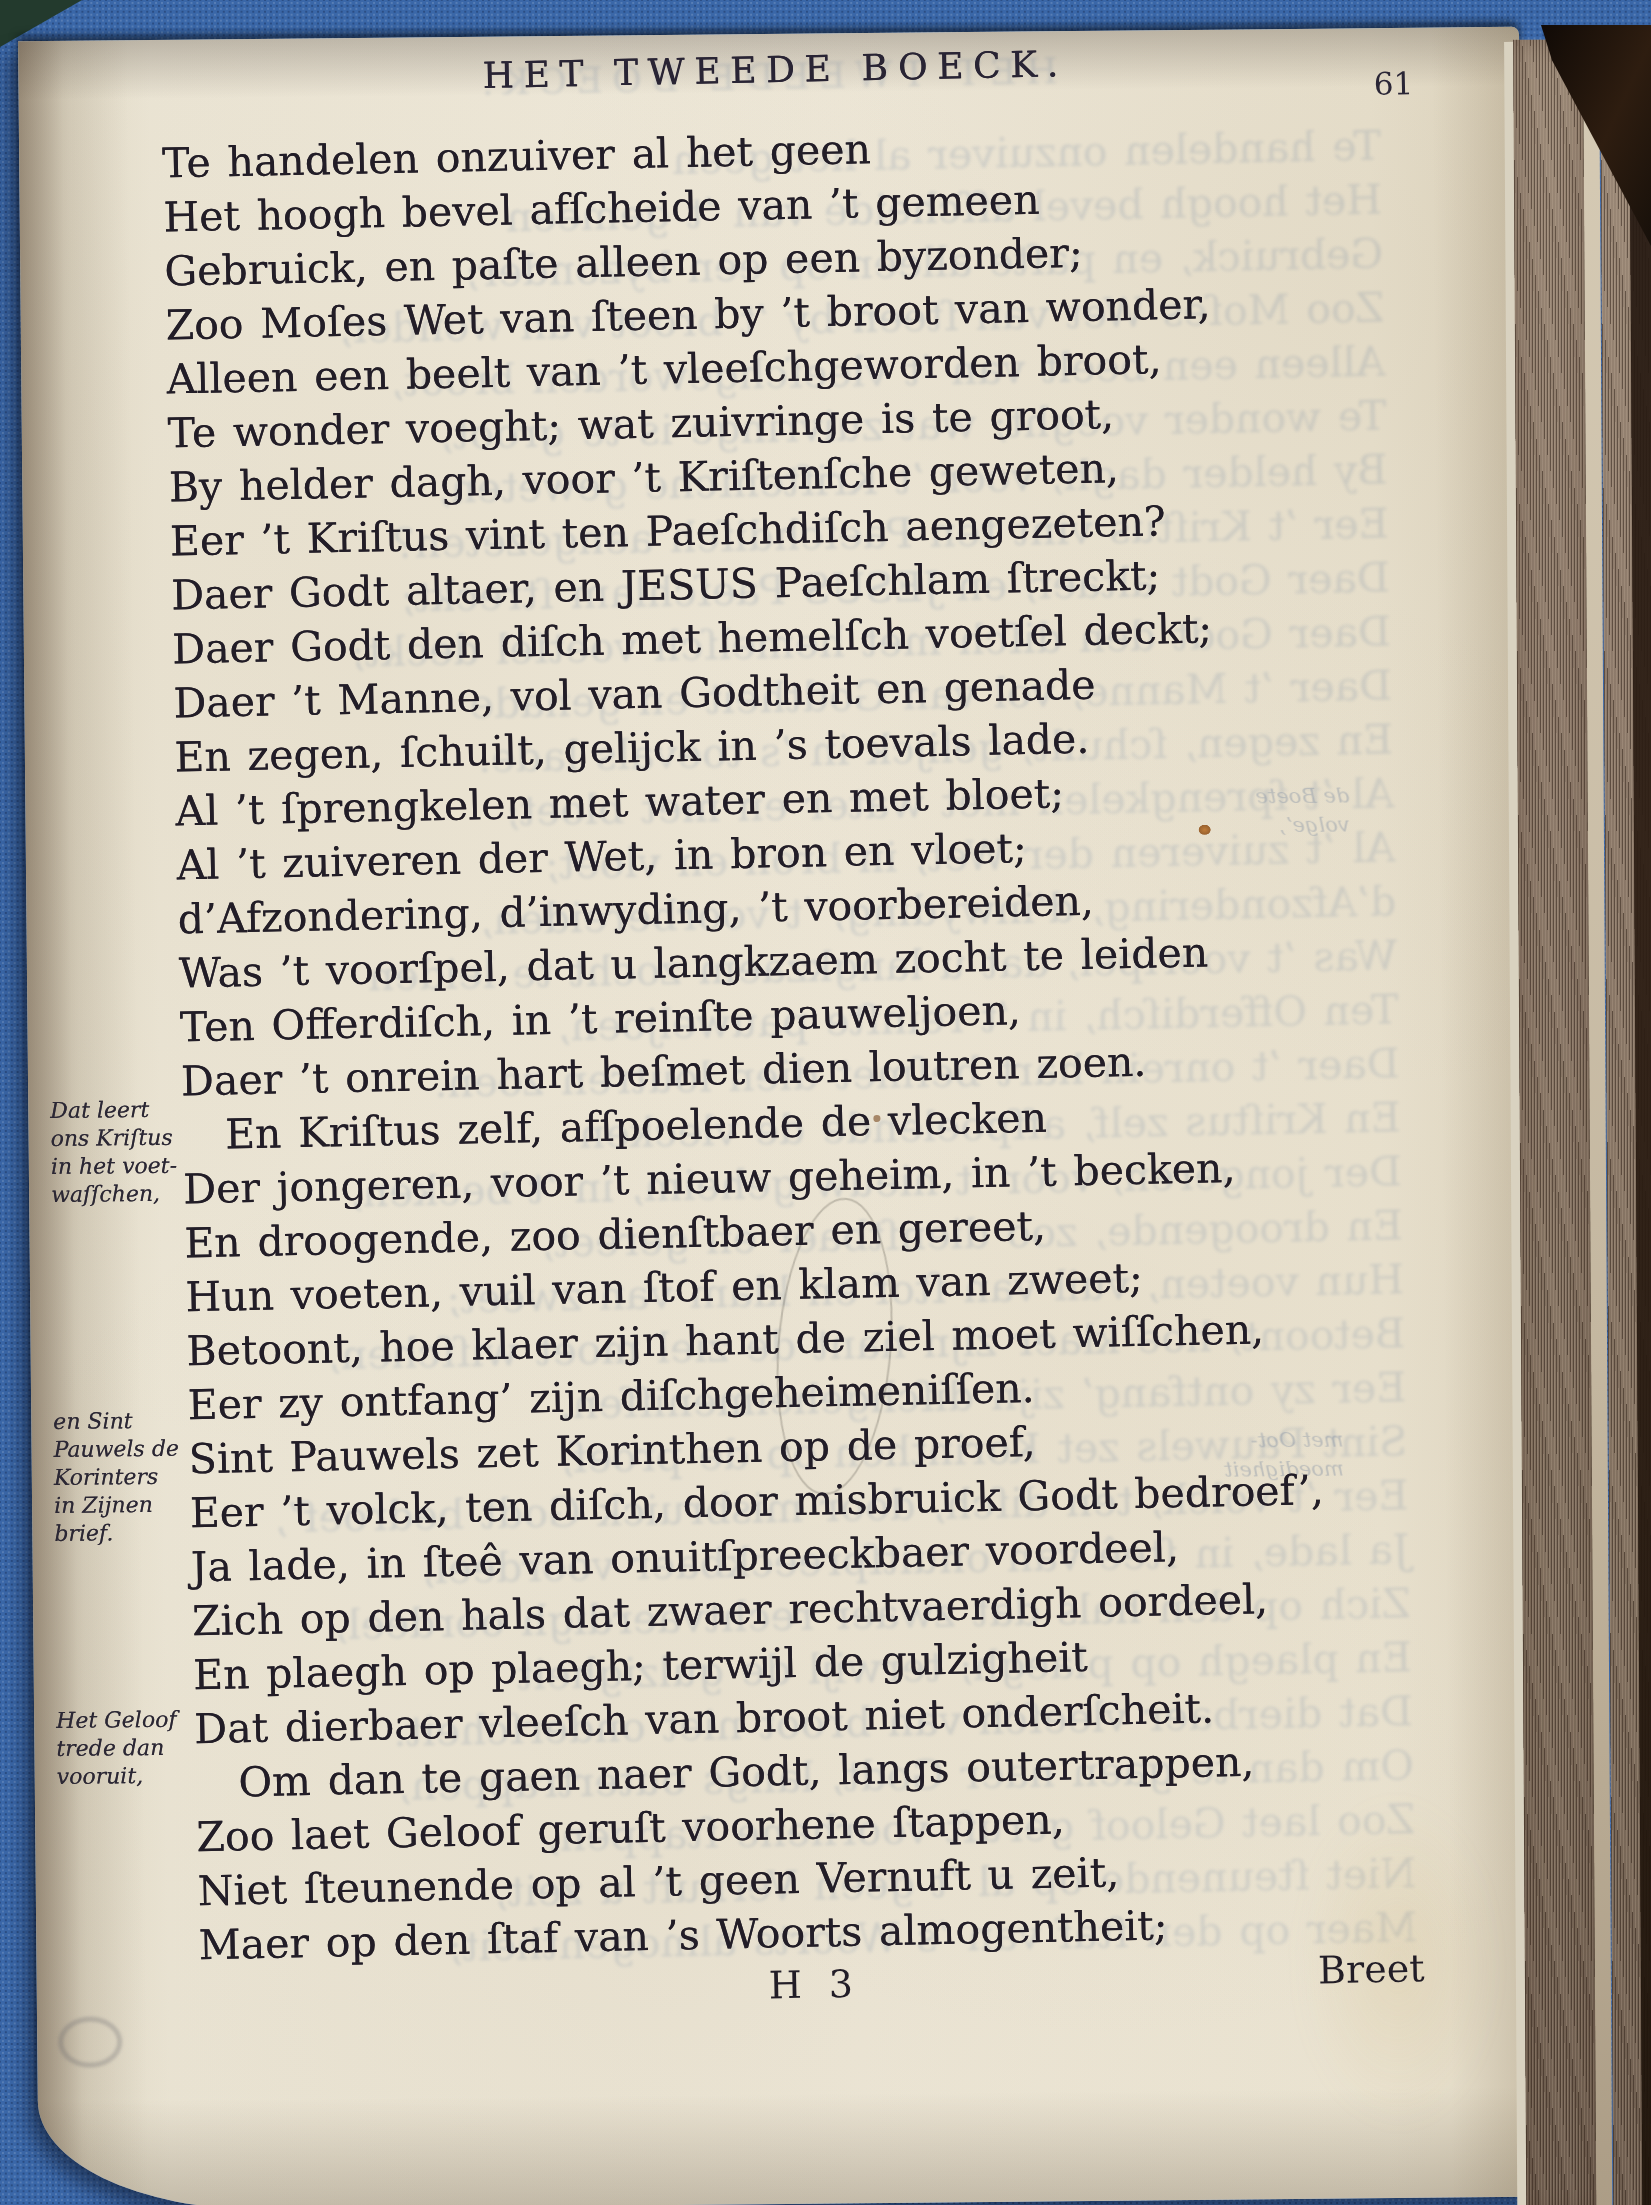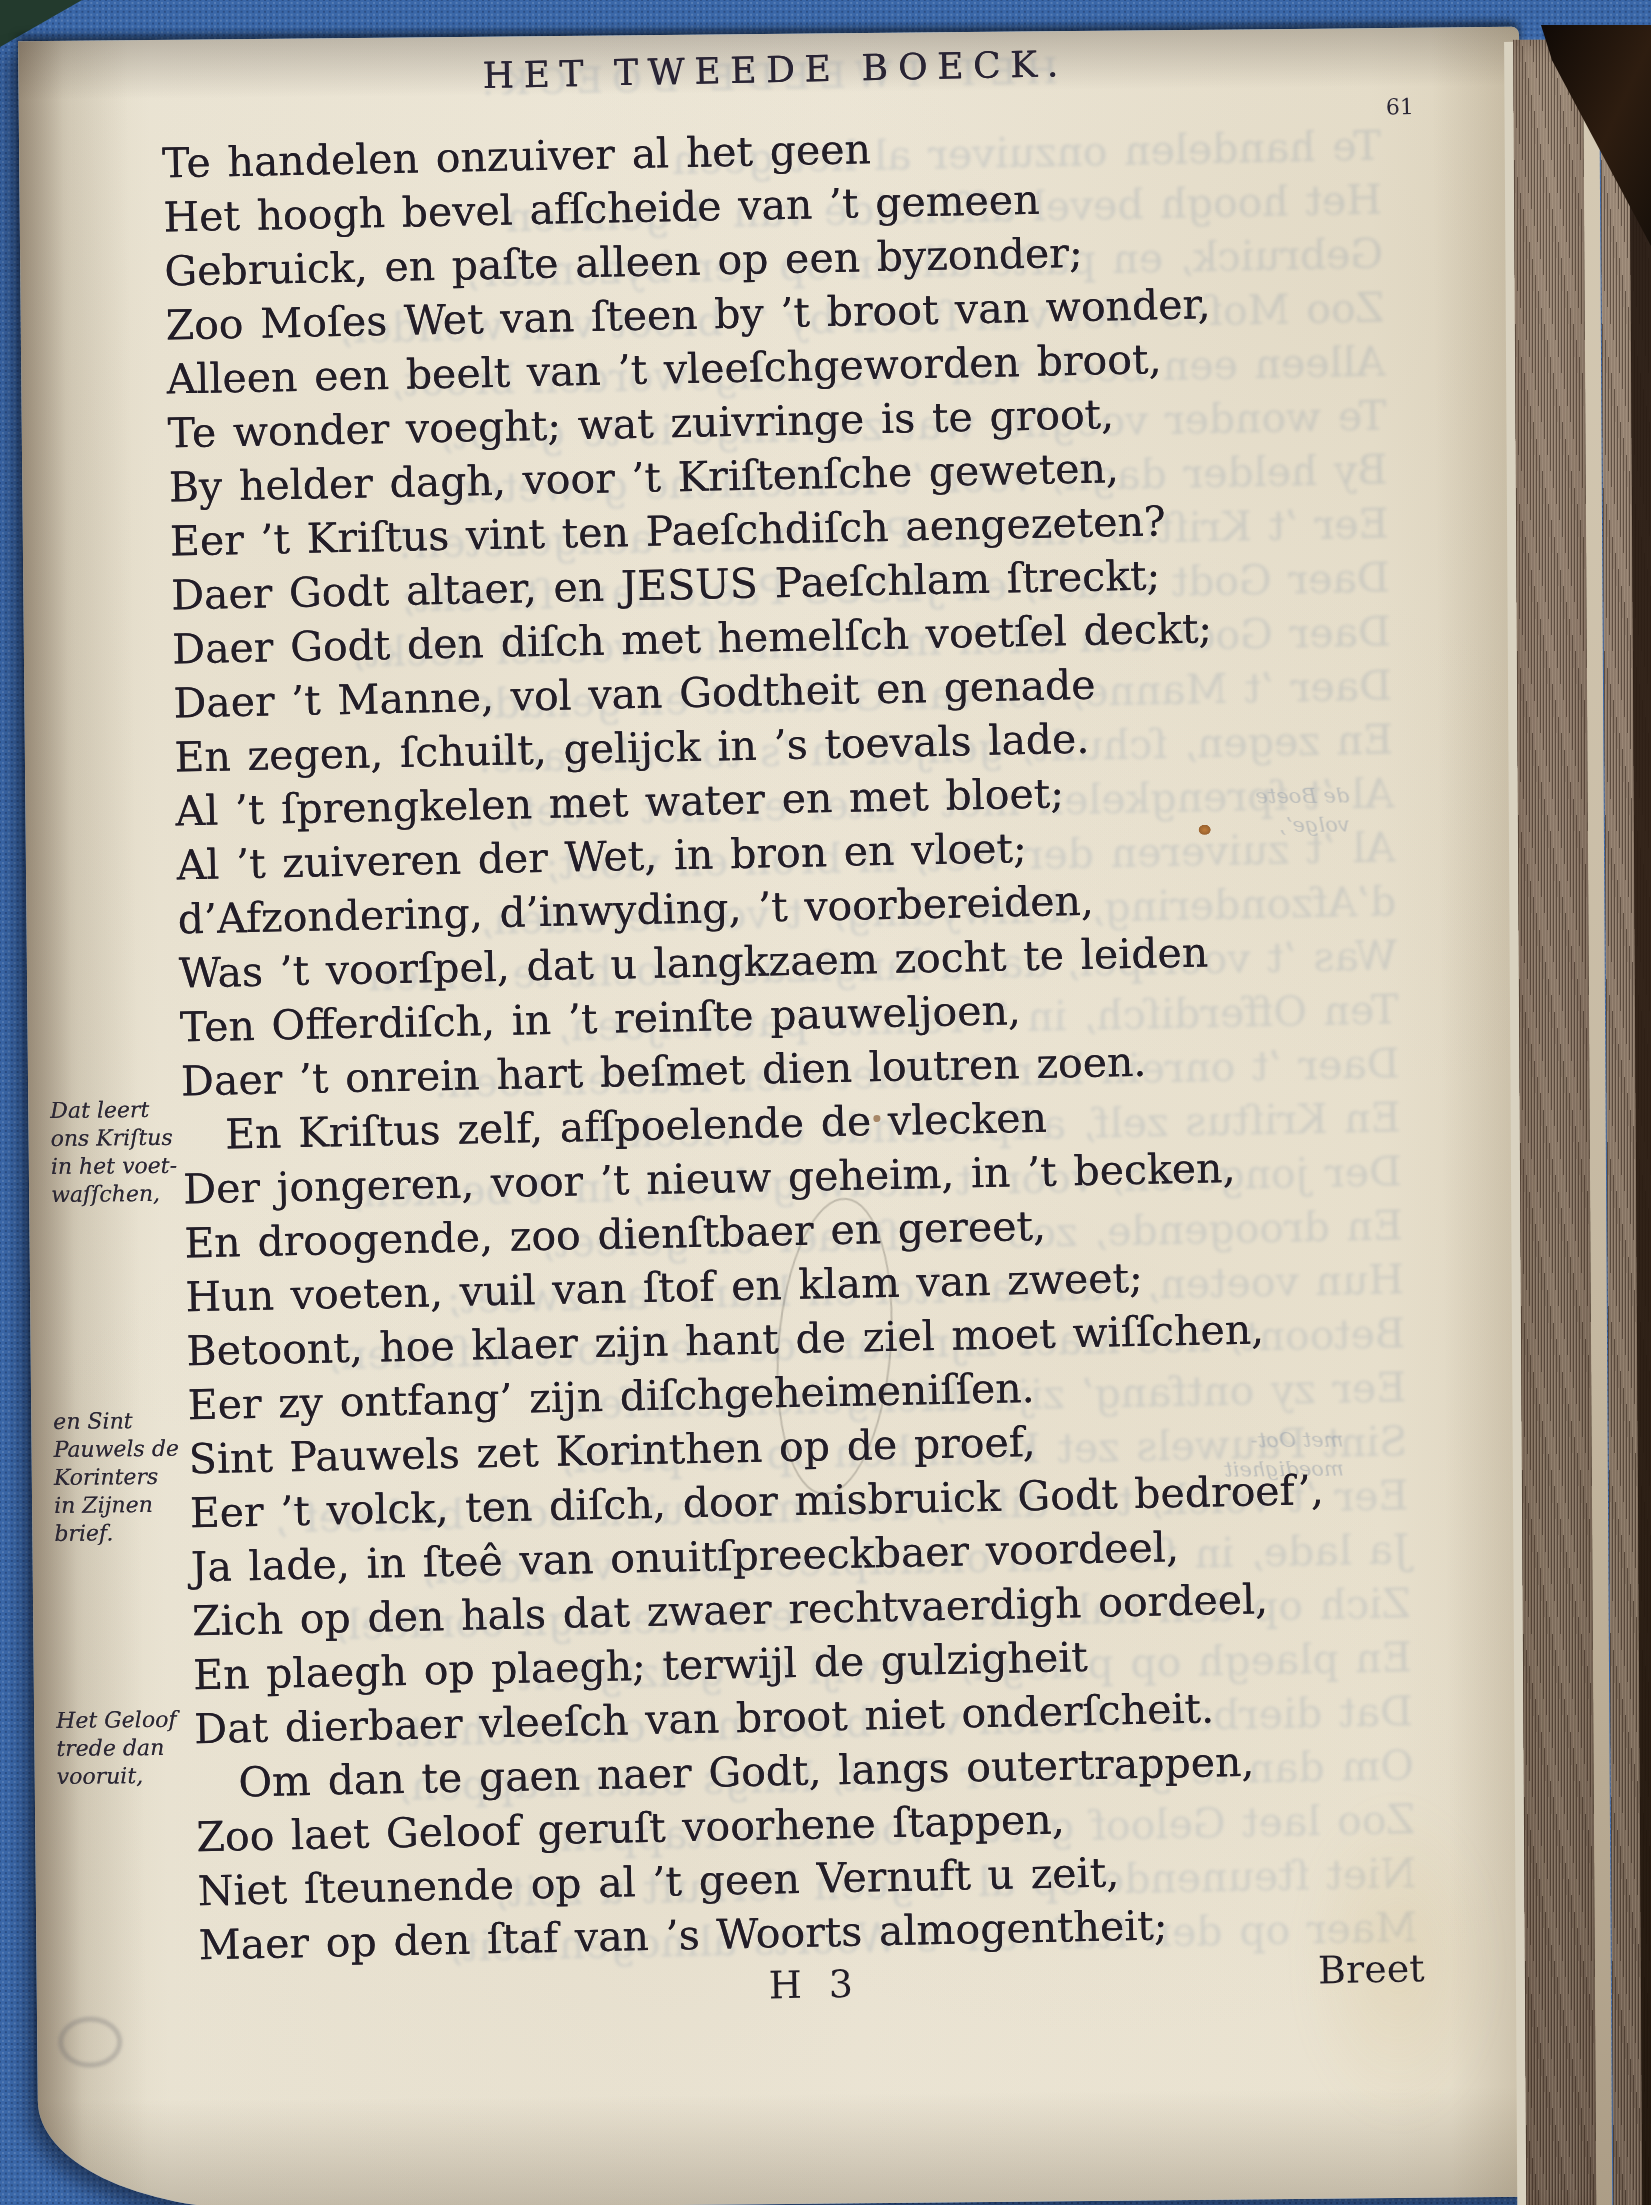--- a/index.html
+++ b/index.html
@@ -43,21 +43,21 @@
   .ghost-block .g-poem{margin-top:34px;padding-left:19px;font-size:41px;line-height:54px;word-spacing:3.7px;}
   .ghost-note{position:absolute;width:136px;z-index:1;font-style:italic;font-size:21px;line-height:29px;
     color:#5d7294;transform:scaleX(-1);opacity:0.30;filter:blur(0.4px);text-align:left;}
   .gn-0{left:1188px;top:753px;}
   .gn-1{left:1176px;top:1397px;}
   
   .text-block{position:absolute;left:123px;top:22px;width:1267px;z-index:3;
     transform:rotate(-0.62deg);transform-origin:0 0;color:#221d27;}
   .header{text-align:center;font-size:36px;letter-spacing:9.6px;color:#292434;
     text-shadow:0.4px 0 0 currentColor;}
-  .pagenum{position:absolute;right:-4.4px;top:58px;font-size:22px;color:#2a2636;}
+  .pagenum{position:absolute;right:-4.4px;top:29px;font-size:31px;color:#2a2636;}
   .poem{margin-top:34px;padding-left:19px;font-size:41px;line-height:54px;word-spacing:3.7px;
     text-shadow:0 0 0.4px rgba(28,24,34,0.85);}
   .poem .line{white-space:nowrap;}
   .poem .line.indent{padding-left:43px;}
   .footer-row{position:relative;height:66px;margin-top:2.9px;font-size:38px;}
   .sig{position:absolute;left:588px;top:0;letter-spacing:7.4px;}
   .catch{position:absolute;right:23px;top:-4.4px;}
   
   .margin-note{position:absolute;left:22px;width:136px;z-index:3;font-style:italic;
     font-size:22px;line-height:28px;color:#2b2734;text-shadow:0 0 0.4px rgba(30,25,40,0.7);}

